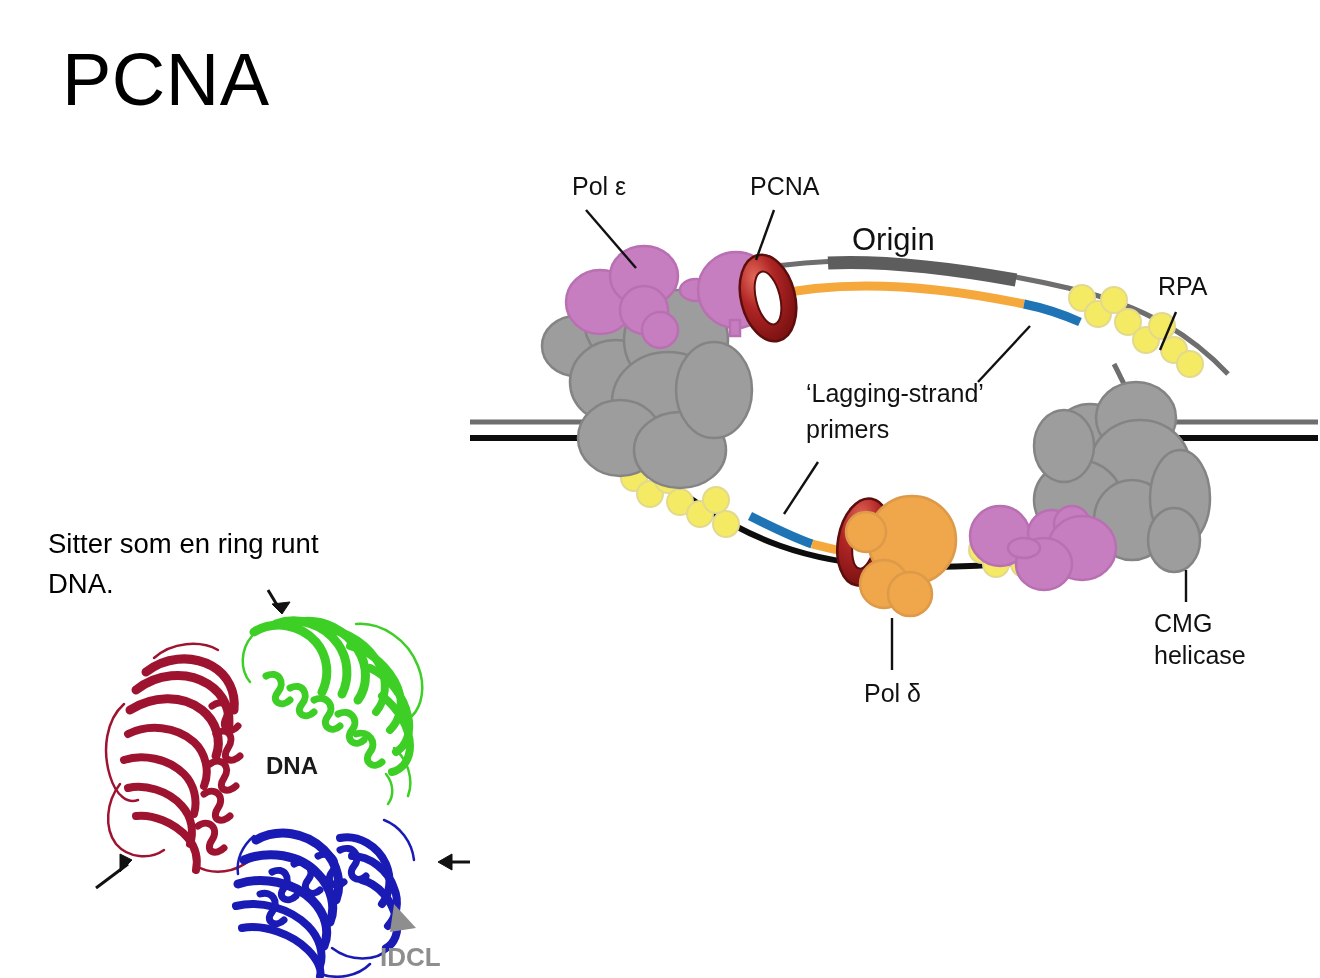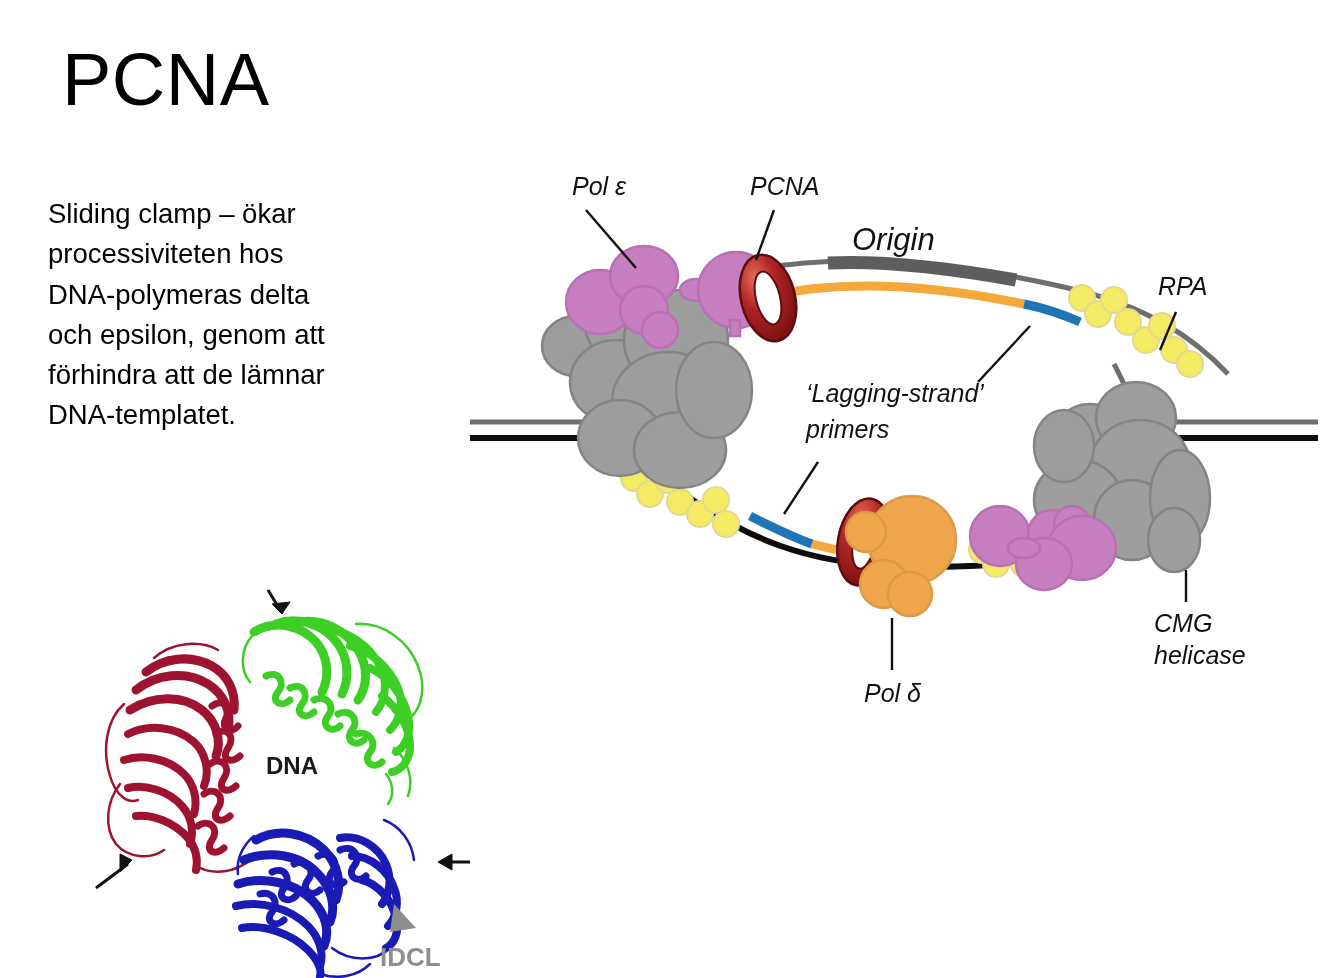--- a/index.html
+++ b/index.html
@@ -27,21 +27,21 @@
     font-size: 27.5px; line-height: 1.465;
     color: #000; font-weight: 400;
     font-family: "Liberation Sans", sans-serif;
   }
   #body-para-1 { top: 194px; }
   #body-para-2 { top: 524px; }
 
   
   #replication-diagram {
     position: absolute; left: 468px; top: 150px;
-    width: 852px; height: 560px; font-style: italic;
+    width: 852px; height: 560px;
   }
   #replication-diagram svg { display: block; }
 
   
   #pcna-structure {
     position: absolute; left: 94px; top: 588px;
     width: 390px; height: 390px;
   }
   #pcna-structure svg { display: block; }
 
@@ -52,22 +52,22 @@
   .diagram-label-lg { font-size: 31px; }
   .leader { stroke: #111; stroke-width: 2.4; fill: none; }
 </style>
 </head>
 <body>
 
 <div id="slide">
 
   <div id="slide-title">PCNA</div>
 
-  <div id="body-para-1" class="body-text">Sliding clamp – ökar processiviteten hos DNA-polymeras delta och epsilon, genom att förhindra att de lämnar DNA-templatet.</div>
-
+
+  <div id="body-para-2" class="body-text">Sitter som en ring runt DNA.</div>
 
   <div id="replication-diagram">
     <svg width="852" height="560" viewBox="0 0 852 560" xmlns="http://www.w3.org/2000/svg">
       <defs>
         <radialGradient id="ringGradTop" cx="35%" cy="25%" r="75%">
           <stop offset="0%" stop-color="#e36a5a"></stop>
           <stop offset="48%" stop-color="#b02525"></stop>
           <stop offset="100%" stop-color="#7d1212"></stop>
         </radialGradient>
         <radialGradient id="ringGradBot" cx="35%" cy="25%" r="75%">

